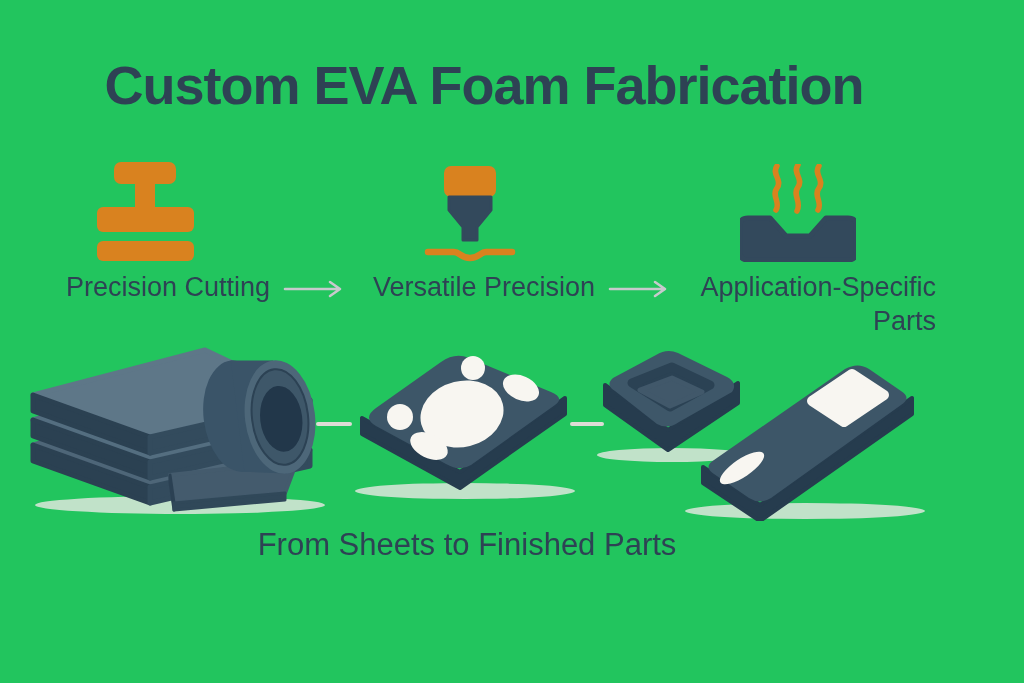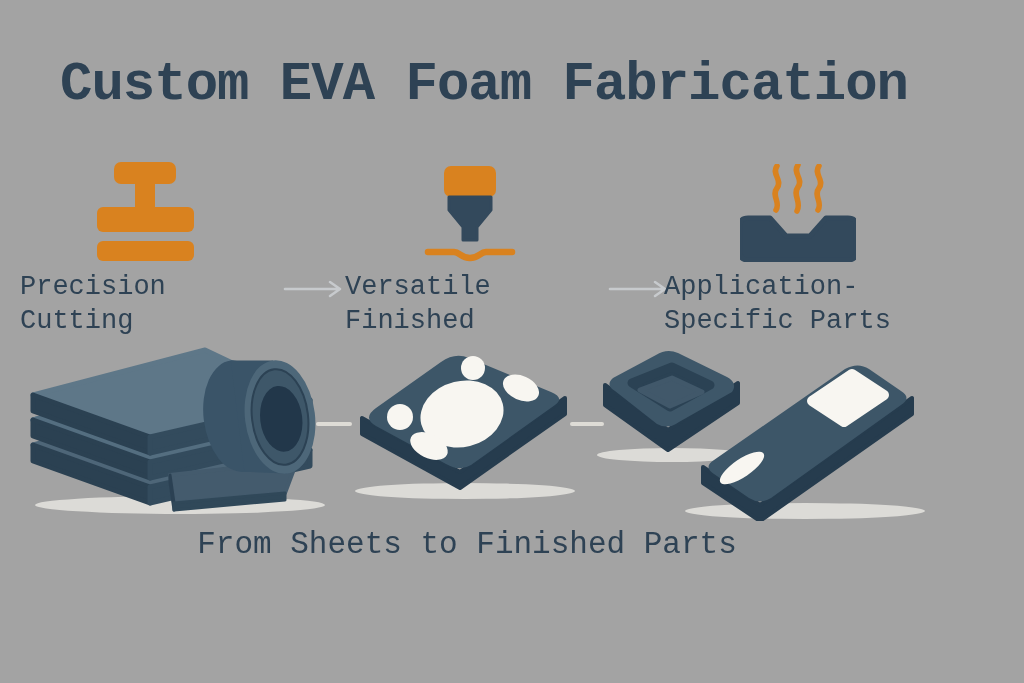--- a/index.html
+++ b/index.html
@@ -1,29 +1,29 @@
 <!DOCTYPE html>
 <html><head>
 <meta charset="utf-8">
 <style>
   html,body{margin:0;padding:0;}
   .canvas{
     position:relative;width:1024px;height:683px;overflow:hidden;
-    background:#a3a3a3;
-    font-family:Liberation Mono, monospace;
+    background:#22c55e;
+    font-family:Liberation Sans, sans-serif;
     color:#2E4254;
   }
   .title{
     position:absolute;top:54px;left:-28px;width:1024px;
     text-align:center;font-size:54px;font-weight:700;letter-spacing:-1px;
     color:#2E4254;
   }
   .icon{position:absolute;}
   .step-label{
-    position:absolute;top:271px;text-align:left;
+    position:absolute;top:271px;text-align:right;
     font-size:27px;font-weight:500;line-height:1.25;color:#2E4254;
   }
   .label-1{left:20px;width:250px;}
   .label-2{left:345px;width:250px;}
   .label-3{left:664px;width:272px;}
   .arrow{position:absolute;top:280px;}
   .arrow-1{left:283px;}
   .arrow-2{left:608px;}
   .illustration{position:absolute;left:0;top:333px;}
   .caption{
@@ -59,21 +59,21 @@
   </svg>
 
   <svg class="arrow arrow-1" width="62" height="18" viewBox="0 0 62 18">
     <path d="M2,9 H56 M47,2 L57,9 L47,16" fill="none" stroke="#C7CACD" stroke-width="2.6" stroke-linecap="round" stroke-linejoin="round"></path>
   </svg>
   <svg class="arrow arrow-2" width="62" height="18" viewBox="0 0 62 18">
     <path d="M2,9 H56 M47,2 L57,9 L47,16" fill="none" stroke="#C7CACD" stroke-width="2.6" stroke-linecap="round" stroke-linejoin="round"></path>
   </svg>
 
   <div class="step-label label-1">Precision Cutting</div>
-  <div class="step-label label-2">Versatile Finished</div>
+  <div class="step-label label-2">Versatile Precision</div>
   <div class="step-label label-3">Application-Specific Parts</div>
 
   <svg class="illustration" width="1024" height="188" viewBox="0 0 1024 188">
 
     <ellipse cx="180" cy="172" rx="145" ry="9" fill="#EAE8E3" opacity="0.8"></ellipse>
     <ellipse cx="465" cy="158" rx="110" ry="8" fill="#EAE8E3" opacity="0.8"></ellipse>
     <ellipse cx="672" cy="122" rx="75" ry="7" fill="#EAE8E3" opacity="0.8"></ellipse>
     <ellipse cx="805" cy="178" rx="120" ry="8" fill="#EAE8E3" opacity="0.8"></ellipse>
 
     <path d="M318,91 H350" stroke="#DEDCD6" stroke-width="4" stroke-linecap="round"></path>

